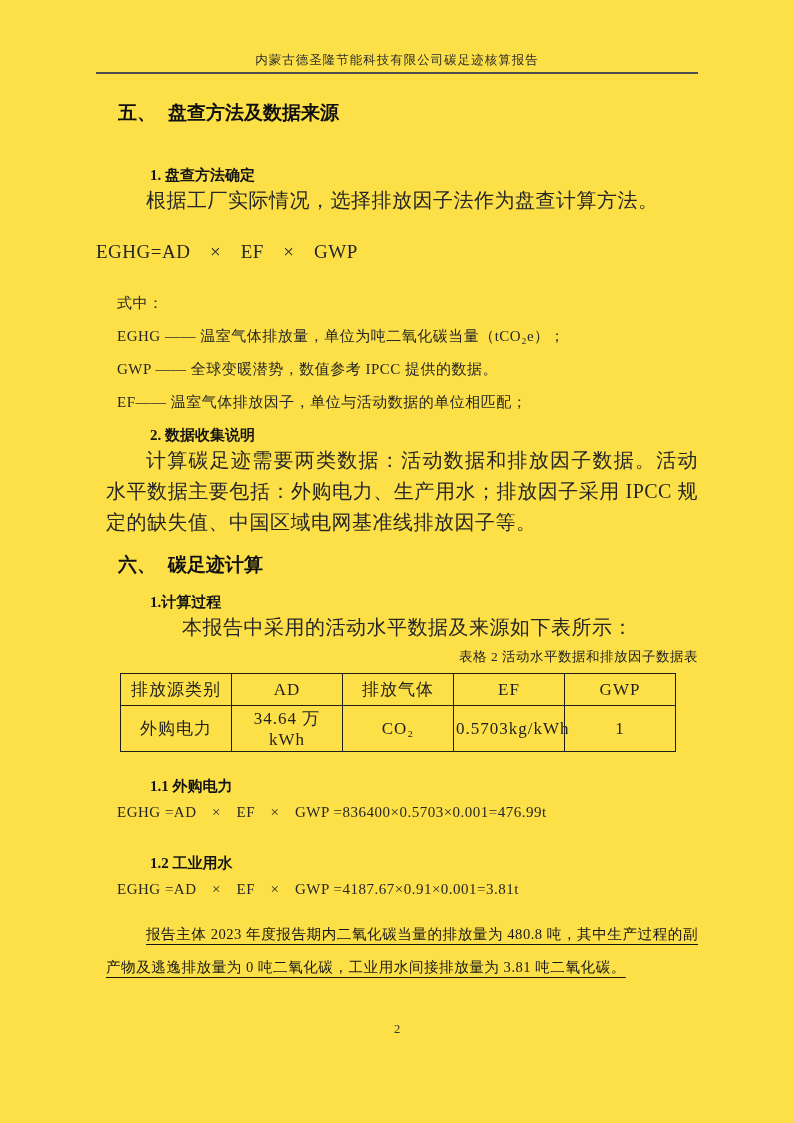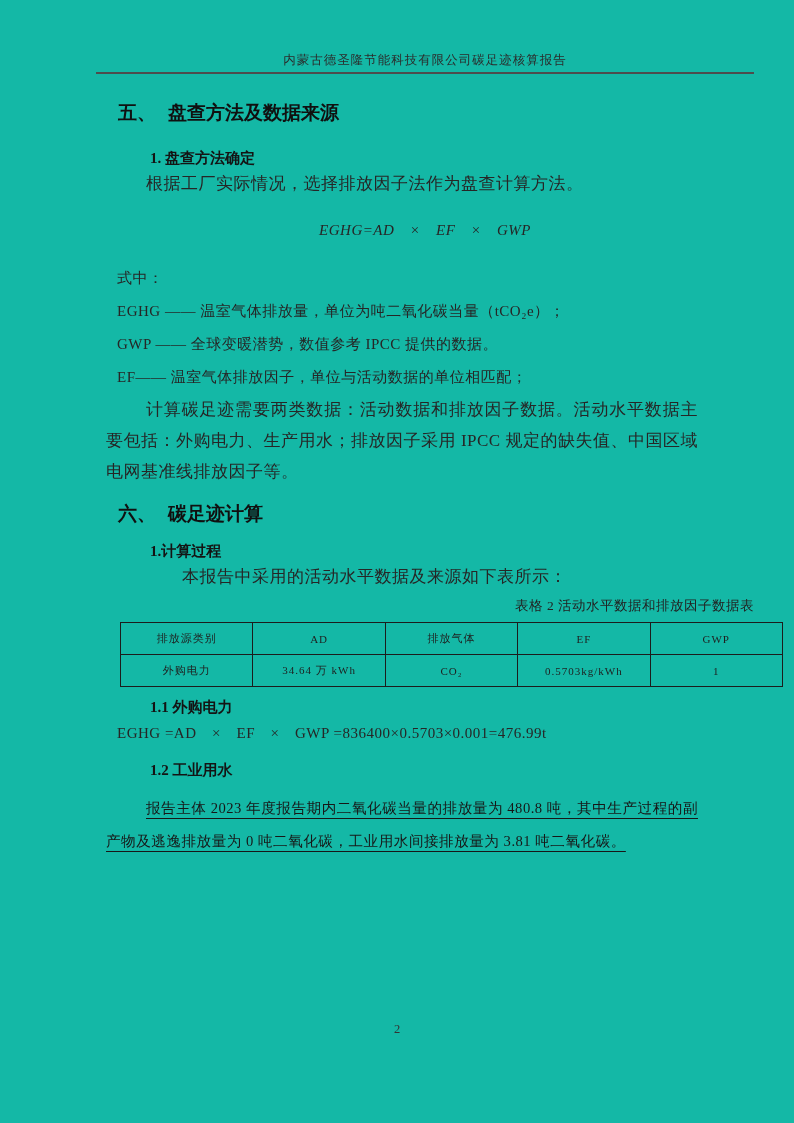--- a/index.html
+++ b/index.html
@@ -1,23 +1,23 @@
 <!DOCTYPE html>
 <html><head>
 <meta charset="utf-8">
 <style>
   html, body { margin: 0; padding: 0; background: #ffffff; }
   .page {
     position: relative;
     width: 794px;
     height: 1123px;
     margin: 0 auto;
-    background: #14b8a6;
+    background: #fde047;
     box-sizing: border-box;
-    padding: 52px 40px 0 96px;
+    padding: 52px 96px 0 96px;
     font-family: "Liberation Serif", "DejaVu Serif", serif;
     color: #1e1e1e;
     overflow: hidden;
   }
   .doc-header-title {
     text-align: center;
     font-size: 12.5px;
     line-height: 16px;
     letter-spacing: 1px;
     color: #2b2b2b;
@@ -37,63 +37,62 @@
     color: #101010;
   }
   h1.sec .sec-num { margin-right: 12px; }
   h2.sub {
     margin: 0 0 0 54px;
     font-size: 15px;
     line-height: 20px;
     font-weight: bold;
     color: #141414;
   }
-  h2.sub.mt22 { margin-top: 22px; }
+  h2.sub.mt22 { margin-top: 39px; }
   h2.sub.mt6  { margin-top: 6px; }
   h2.sub.mt14 { margin-top: 14px; }
-  h2.sub.mt24 { margin-top: 10px; }
+  h2.sub.mt24 { margin-top: 24px; }
   .def {
     margin: 0 0 0 21px;
     font-size: 15px;
     line-height: 33px;
     color: #262626;
     letter-spacing: 0.5px;
   }
   .para {
     margin: 0 0 0 10px;
     width: 592px;
-    font-size: 17px;
+    font-size: 20px;
     line-height: 31px;
     text-align: justify;
     text-indent: 40px;
     color: #262626;
     letter-spacing: 0.5px;
   }
   .para.big-indent { text-indent: 76px; line-height: 31px; }
   .formula-center {
-    text-align: center;
-    font-size: 15px;
+    text-align: left;
+    font-size: 19px;
     line-height: 33px;
     color: #262626;
     letter-spacing: 0.5px;
-    font-style: italic;
   }
   .table-caption {
     text-align: right;
     font-size: 13.5px;
     line-height: 28px;
     color: #222222;
     letter-spacing: 0.5px;
   }
   table.data-table {
-    width: 663px;
+    width: 556px;
     margin: 2px 0 0 24px;
     border-collapse: collapse;
     table-layout: fixed;
-    font-size: 11px;
+    font-size: 17px;
     color: #1f1f1f;
   }
   table.data-table th, table.data-table td {
     border: 1px solid #1c1c1c;
     height: 29px;
     text-align: center;
     vertical-align: middle;
     font-weight: normal;
     padding: 1px 2px;
     letter-spacing: 1px;
@@ -137,20 +136,21 @@
 
   <p class="para">根据工厂实际情况，选择排放因子法作为盘查计算方法。</p>
 
   <p class="formula-center">EGHG=AD　×　EF　×　GWP</p>
 
   <p class="def">式中：</p>
   <p class="def">EGHG —— 温室气体排放量，单位为吨二氧化碳当量（tCO₂e）；</p>
   <p class="def">GWP —— 全球变暖潜势，数值参考 IPCC 提供的数据。</p>
   <p class="def">EF—— 温室气体排放因子，单位与活动数据的单位相匹配；</p>
 
+  <h2 class="sub mt6">2. 数据收集说明</h2>
 
   <p class="para">计算碳足迹需要两类数据：活动数据和排放因子数据。活动水平数据主要包括：外购电力、生产用水；排放因子采用 IPCC 规定的缺失值、中国区域电网基准线排放因子等。</p>
 
   <h1 class="sec" style="margin-top:14px">
     <span class="sec-num">六、</span>
     <span>碳足迹计算</span>
   </h1>
 
   <h2 class="sub mt14">1.计算过程</h2>
 
@@ -176,18 +176,19 @@
         <td>0.5703kg/kWh</td>
         <td>1</td>
       </tr>
     </tbody>
   </table>
 
   <h2 class="sub mt24">1.1 外购电力</h2>
   <p class="def">EGHG =AD　×　EF　×　GWP =836400×0.5703×0.001=476.99t</p>
 
   <h2 class="sub mt24">1.2 工业用水</h2>
+  <p class="def">EGHG =AD　×　EF　×　GWP =4187.67×0.91×0.001=3.81t</p>
 
   <p class="conclusion">报告主体 2023 年度报告期内二氧化碳当量的排放量为 480.8 吨，其中生产过程的副产物及逃逸排放量为 0 吨二氧化碳，工业用水间接排放量为 3.81 吨二氧化碳。</p>
 
   <div class="page-number">2</div>
 
 </div>
 
 </body></html>

